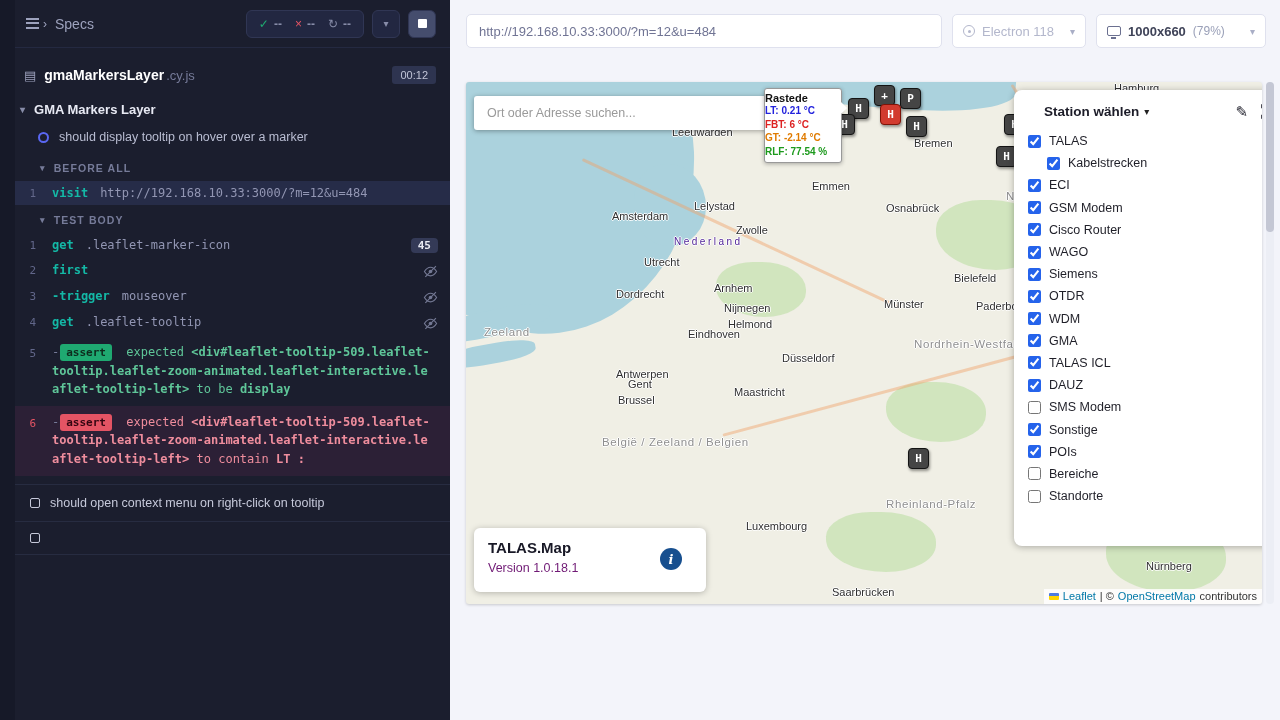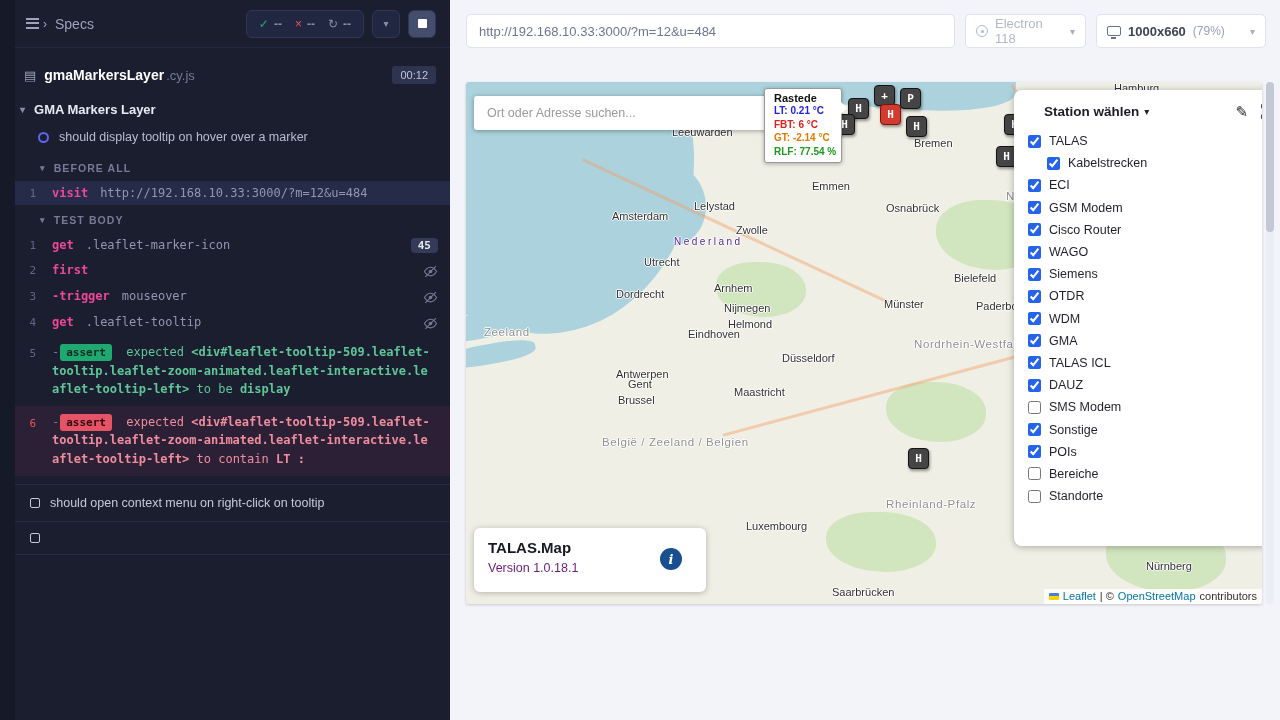--- a/index.html
+++ b/index.html
@@ -53,21 +53,21 @@
   .test { display:flex; gap:10px; align-items:center; padding:7px 14px 9px 38px;
     font-size:12.5px; color:#b9bdd2; cursor:pointer; }
   .spinner { flex:none; width:11px; height:11px; border-radius:50%; border:2px solid #5a67f2; }
   .section { display:flex; align-items:center; gap:8px; padding:9px 0 7px 40px;
     font-size:10.5px; font-weight:700; letter-spacing:1.1px; color:#767b99; cursor:pointer; }
   .section .chev { font-size:9px; }
 
   .cmd { display:flex; align-items:flex-start; padding:5px 12px 5px 0;
     font-family:"DejaVu Sans Mono", monospace; font-size:12px; color:#9296b3; cursor:pointer; }
   .cmd .num { flex:0 0 52px; text-align:right; padding-right:16px; color:#62678a; font-size:11px; padding-top:1px; }
-  .cmd .name { font-weight:700; color:#ec4899; margin-right:12px; white-space:nowrap; }
+  .cmd .name { font-weight:700; color:#14b8a6; margin-right:12px; white-space:nowrap; }
   .cmd .args { color:#9296b3; word-break:break-all; }
   .cmd.highlight { background:#262c48; }
   .cmd .count { margin-left:auto; background:#343a57; color:#e8eaf3; border-radius:4px;
     padding:1px 7px; font-size:11px; font-weight:700; }
   .cmd .count:empty { display:none; }
   .cmd .eye { margin-left:auto; display:none; flex:none; margin-top:1px; }
   .cmd.with-eye .eye { display:block; }
 
   .assert { display:flex; align-items:flex-start; padding:7px 12px 7px 0;
     font-family:"DejaVu Sans Mono", monospace; font-size:12px; line-height:1.55; cursor:pointer; }
@@ -90,21 +90,21 @@
   .box-icon { flex:none; width:10px; height:10px; border:1.5px solid #c6c9da; border-radius:2px; }
 
   
   .preview { position:absolute; left:450px; top:0; width:830px; height:720px; }
   .topbar { display:flex; gap:10px; padding:14px 14px 0 16px; }
   .url-bar { flex:1; height:34px; background:#fff; border:1px solid #dfe1ee; border-radius:5px;
     display:flex; align-items:center; padding:0 12px; font-size:13px; color:#707494; }
   .select { height:34px; background:#fff; border:1px solid #dfe1ee; border-radius:5px;
     display:flex; align-items:center; gap:7px; padding:0 10px; cursor:pointer; }
   .select .chev { color:#a9aec6; margin-left:auto; }
-  .browser { width:121px; color:#b3b7cc; font-size:13px; }
+  .browser { width:134px; color:#b3b7cc; font-size:13px; }
   .atom { flex:none; width:12px; height:12px; border:1.3px solid #b3b7cc; border-radius:50%; position:relative; }
   .atom::after { content:""; position:absolute; left:3.5px; top:3.5px; width:3px; height:3px; border-radius:50%; background:#b3b7cc; }
   .viewport { width:170px; font-size:13px; }
   .monitor { flex:none; width:14px; height:10px; border:1.5px solid #6b7090; border-radius:2px; position:relative; }
   .monitor::after { content:""; position:absolute; left:3px; bottom:-4px; width:5px; height:2px; background:#6b7090; }
   .v-size { color:#3f4358; font-weight:600; }
   .v-scale { color:#9aa0b8; font-size:12px; }
 
   
   .stage { position:absolute; left:16px; top:82px; width:796px; height:522px;
@@ -137,21 +137,21 @@
   .map-label.region { color:#8f8f8f; font-size:11.5px; letter-spacing:.6px; }
   .map-label.big { color:#4c1d95; font-size:10px; letter-spacing:2.5px;text-align:center; }
 
   .marker { position:absolute; width:21px; height:21px; background:#454545; border:1px solid #141414;
     border-radius:4px; color:#fff; font-weight:700; font-size:11px; display:flex; align-items:center;
     justify-content:center; box-shadow:1px 2px 3px rgba(0,0,0,.4); cursor:pointer;
     font-family:"DejaVu Sans Mono", monospace; }
   .marker.red { background:#d23b2f; border-color:#7e1408; }
 
   .map-tooltip { position:absolute; left:298px; top:6px; width:78px; background:#fff;
-    border:1px solid #999; border-radius:3px; padding:3px 9px 4px; box-shadow:0 1px 4px rgba(0,0,0,.3); z-index:5; }
+    border:1px solid #999; border-radius:3px; padding:3px 0 4px; box-shadow:0 1px 4px rgba(0,0,0,.3); z-index:5; }
   .map-tooltip::after { content:""; position:absolute; right:-6px; top:13px;
     border-top:6px solid transparent; border-bottom:6px solid transparent; border-left:6px solid #fff; }
   .tt-title { font-weight:700; font-size:11px; color:#111; }
   .tt-row { font-size:10px; font-weight:700; line-height:1.35; white-space:nowrap; }
 
   .search-box { position:absolute; left:8px; top:14px; width:300px; height:34px; background:#fff;
     border-radius:3px; box-shadow:0 1px 5px rgba(0,0,0,.35); display:flex; align-items:center; padding:0 11px; z-index:4; }
   .search-box input { width:100%; border:none; outline:none; font-size:12.5px; color:#333;
     font-family:"Liberation Sans", sans-serif; }
   .search-box input::placeholder { color:#9a9a9a; }

